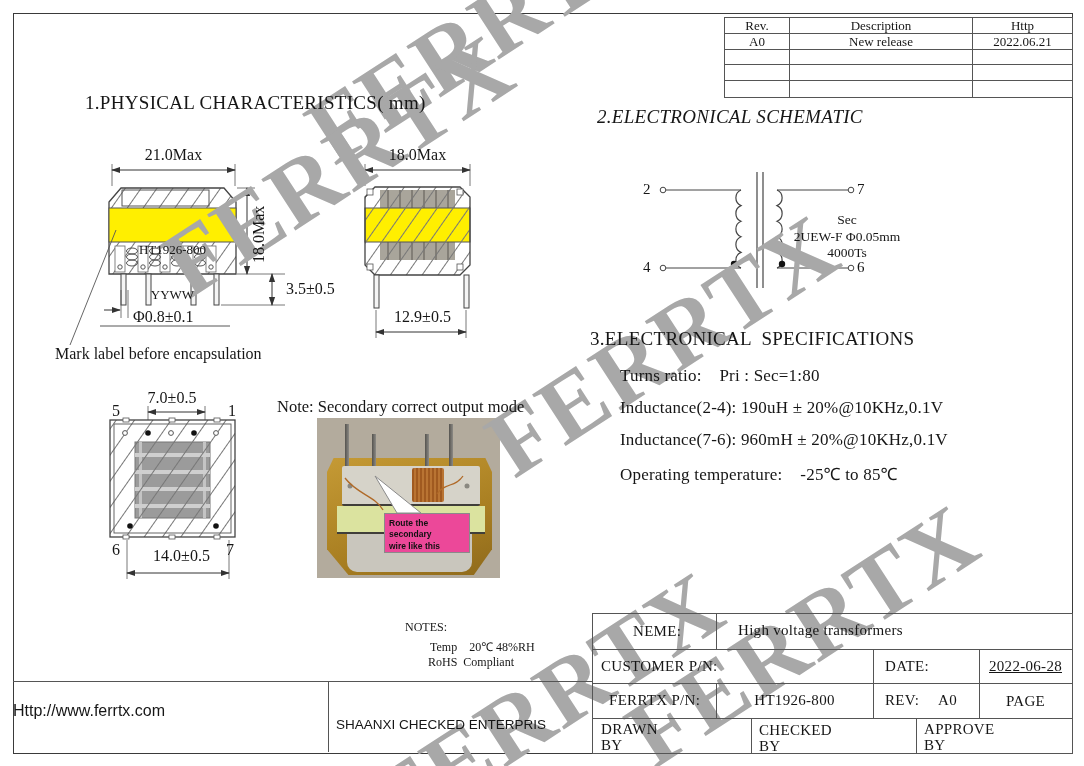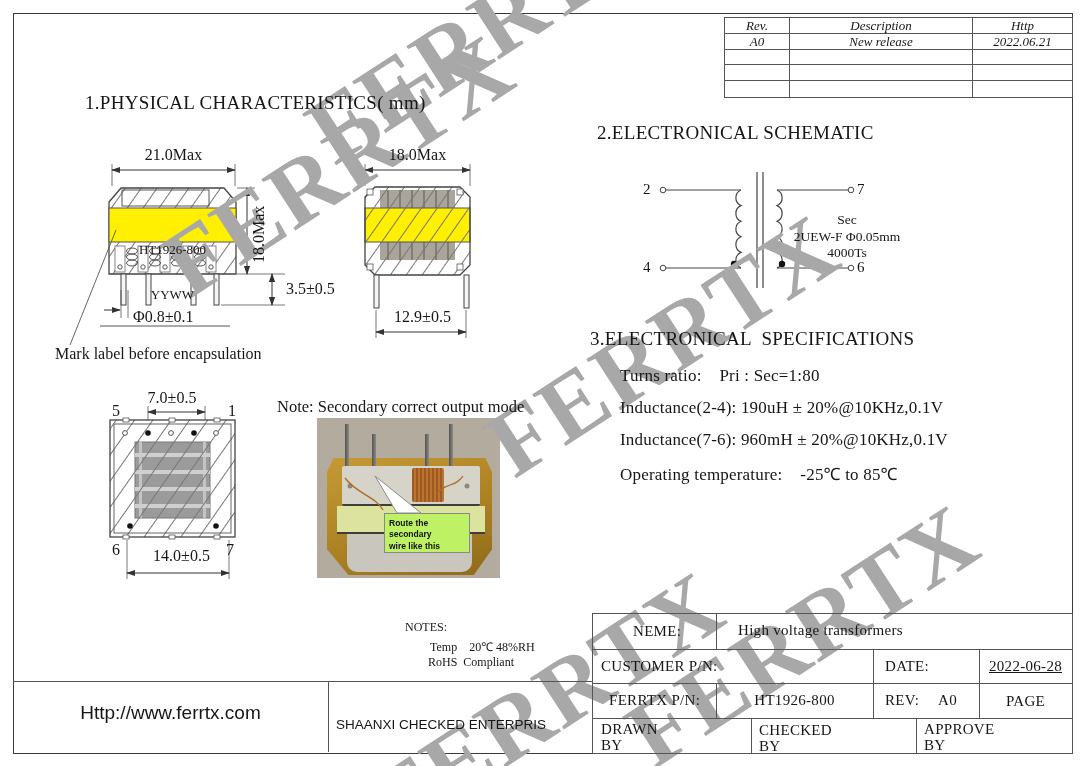--- a/index.html
+++ b/index.html
@@ -12,40 +12,40 @@
       z-index:2;pointer-events:none;white-space:nowrap;line-height:1;}
   .txt{position:absolute;z-index:3;white-space:pre-wrap;}
   .sec-title{font-size:19px;letter-spacing:.3px;}
   .dim{font-size:16px;}
   .small{font-size:12px;}
   .frame{position:absolute;left:13px;top:13px;width:1058px;height:739px;
          border:1px solid #3a3a3a;z-index:0;}
   
   .revtable{position:absolute;left:724px;top:17px;width:347px;height:79px;
             display:grid;grid-template-columns:65px 183px 99px;grid-auto-rows:15.8px;
-            border:1px solid #555;z-index:3;font-size:13px;background:transparent;font-style:italic;}
+            border:1px solid #555;z-index:3;font-size:13px;background:transparent;}
   .rt-cell{border-right:1px solid #555;border-bottom:1px solid #555;text-align:center;
            line-height:15.4px;overflow:hidden;}
   .rt-cell.lastcol{border-right:none;}
   .rt-cell.lastrow{border-bottom:none;}
   
   .tblock{position:absolute;left:592px;top:613px;width:479px;height:139px;
           border:1px solid #555;z-index:3;font-size:15px;letter-spacing:.3px;}
   .tb-line{position:absolute;background:#555;}
   .tb-txt{position:absolute;white-space:pre-line;line-height:16px;}
   .specline{position:absolute;z-index:3;font-size:17px;white-space:pre-wrap;letter-spacing:.2px;}
   .vert-dim{position:absolute;z-index:3;writing-mode:vertical-rl;transform:rotate(180deg);
             font-size:16px;text-align:center;}
   .schlabel{position:absolute;z-index:3;text-align:center;font-size:13.5px;line-height:16.5px;}
   .pinnum{position:absolute;z-index:3;font-size:15px;}
   .footer-line{position:absolute;background:#555;z-index:3;}
   .sans{font-family:"Liberation Sans",sans-serif;}
   .photo{position:absolute;left:317px;top:418px;width:183px;height:160px;
          background:#b3ab9d;z-index:1;overflow:hidden;}
-  .callout{position:absolute;left:67px;top:95px;width:78px;height:34px;background:#bef264;
+  .callout{position:absolute;left:67px;top:95px;width:78px;height:34px;background:#ec4899;
            border:1px solid #8a8a8a;z-index:6;font:700 8.5px "Liberation Sans",sans-serif;
            padding:4px 2px 0 4px;line-height:1.35;color:#111;}
 </style>
 </head>
 <body>
 
 <div class="page">
 
   <div class="frame"></div>
 
@@ -179,21 +179,21 @@
     <rect x="107" y="124" width="6" height="6" fill="#fff" stroke="#555" stroke-width=".8"></rect>
     <rect x="24" y="135" width="5" height="33" fill="#f5f5f5" stroke="#444"></rect>
     <rect x="114" y="135" width="5" height="33" fill="#f5f5f5" stroke="#444"></rect>
     <line x1="26" y1="170" x2="26" y2="198" stroke="#555" stroke-width=".8"></line>
     <line x1="116" y1="170" x2="116" y2="198" stroke="#555" stroke-width=".8"></line>
     <line x1="26" y1="192" x2="116" y2="192" stroke="#333" stroke-width="1" marker-start="url(#arr2)" marker-end="url(#arr2)"></line>
   </svg>
   <div class="txt dim" style="left:367px;top:146px;width:101px;text-align:center;">18.0Max</div>
   <div class="txt dim" style="left:377px;top:308px;width:91px;text-align:center;">12.9±0.5</div>
 
-  <div class="txt sec-title" style="left:597px;top:122px;">2.ELECTRONICAL SCHEMATIC</div>
+  <div class="txt sec-title" style="left:597px;top:106px;font-style:italic;">2.ELECTRONICAL SCHEMATIC</div>
   <svg class="abs gfx" style="left:630px;top:165px;" width="250" height="130">
     <circle cx="33" cy="25" r="2.8" fill="#fff" stroke="#444"></circle>
     <circle cx="33" cy="103" r="2.8" fill="#fff" stroke="#444"></circle>
     <line x1="36" y1="25" x2="111" y2="25" stroke="#444" stroke-width="1"></line>
     <line x1="36" y1="103" x2="111" y2="103" stroke="#444" stroke-width="1"></line>
     <path d="M111,25 A8.5,8.5 0 0 0 111,40.6 A8.5,8.5 0 0 0 111,56.2 A8.5,8.5 0 0 0 111,71.8 A8.5,8.5 0 0 0 111,87.4 A8.5,8.5 0 0 0 111,103" fill="none" stroke="#444" stroke-width="1.2"></path>
     <line x1="127" y1="7" x2="127" y2="123" stroke="#444" stroke-width="1.2"></line>
     <line x1="133" y1="7" x2="133" y2="123" stroke="#444" stroke-width="1.2"></line>
     <path d="M147,25 A8.5,8.5 0 0 1 147,40.6 A8.5,8.5 0 0 1 147,56.2 A8.5,8.5 0 0 1 147,71.8 A8.5,8.5 0 0 1 147,87.4 A8.5,8.5 0 0 1 147,103" fill="none" stroke="#444" stroke-width="1.2"></path>
     <line x1="147" y1="25" x2="218" y2="25" stroke="#444" stroke-width="1"></line>
@@ -288,21 +288,21 @@
       <div>wire like this</div>
     </div>
   </div>
 
   <div class="txt small" style="left:405px;top:620px;">NOTES:</div>
   <div class="txt small" style="left:430px;top:638px;">Temp    20℃ 48%RH</div>
   <div class="txt small" style="left:428px;top:655px;">RoHS  Compliant</div>
 
   <div class="footer-line" style="left:13px;top:681px;width:579px;height:1px;"></div>
   <div class="footer-line" style="left:328px;top:681px;width:1px;height:71px;"></div>
-  <div class="txt sans" style="left:13px;top:702px;width:315px;text-align:center;font-size:19px;">Http://www.ferrtx.com</div>
+  <div class="txt sans" style="left:13px;top:702px;width:315px;text-align:left;font-size:16px;">Http://www.ferrtx.com</div>
   <div class="txt sans" style="left:336px;top:684px;width:252px;font-size:13.5px;line-height:16.5px;">
     <div>SHAANXI CHECKED ENTERPRIS</div>
     
     
     
   </div>
 
   <div class="tblock">
     <div class="tb-line" style="left:0;top:35px;width:479px;height:1px;"></div>
     <div class="tb-line" style="left:0;top:69px;width:479px;height:1px;"></div>

